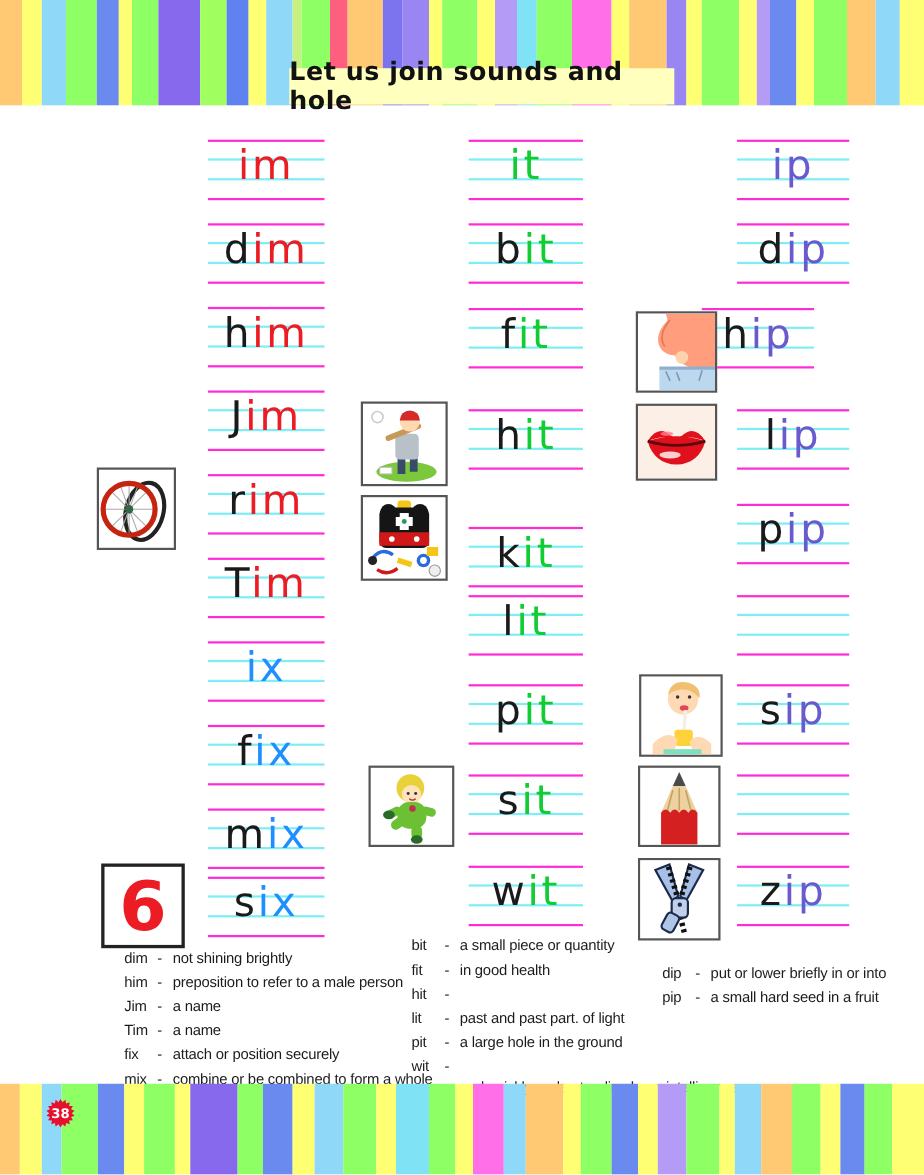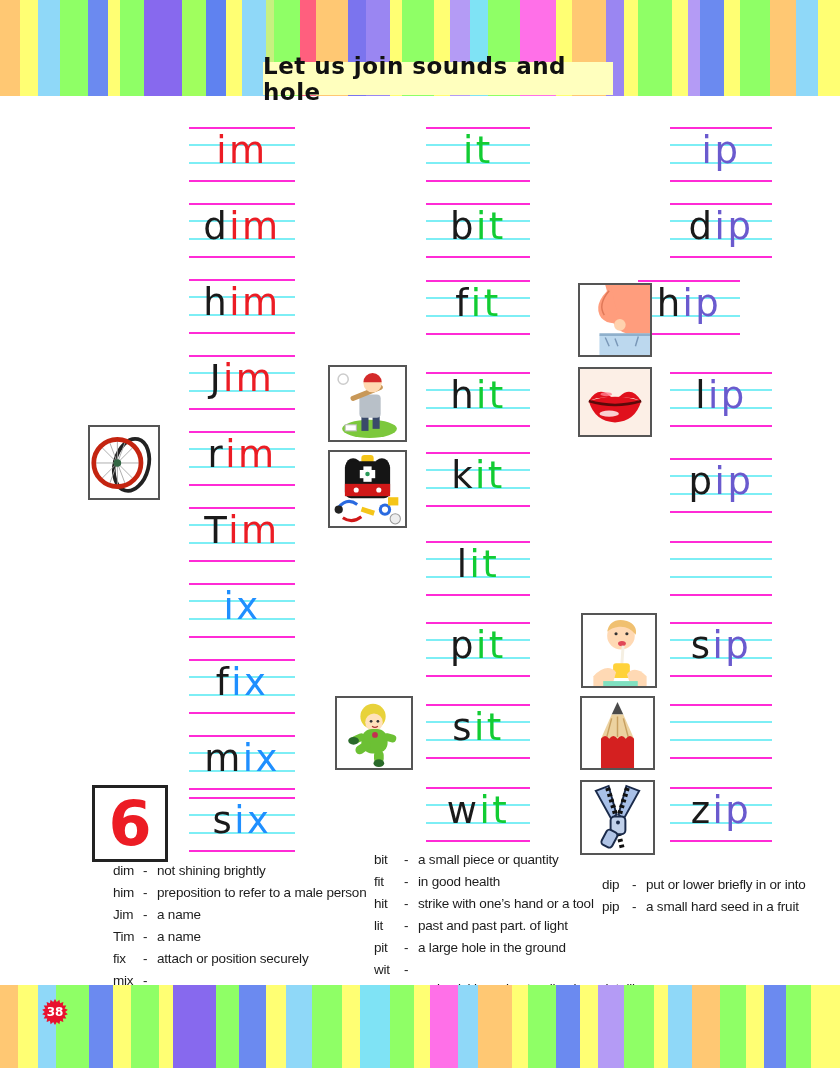--- a/index.html
+++ b/index.html
@@ -174,21 +174,21 @@
         <div class="gl gl-m" style="top: 53px;"></div>
         <div class="wordtext"><span style="color: rgb(26, 26, 26);">f</span><span style="color: rgb(18, 204, 51);">it</span></div>
       </div>
       <div class="block" style="left: 426px; top: 372px; width: 104px;">
         <div class="gl gl-m" style="top: 0px;"></div>
         <div class="gl gl-c" style="top: 17px;"></div>
         <div class="gl gl-c" style="top: 35px;"></div>
         <div class="gl gl-m" style="top: 53px;"></div>
         <div class="wordtext"><span style="color: rgb(26, 26, 26);">h</span><span style="color: rgb(18, 204, 51);">it</span></div>
       </div>
-      <div class="block" style="left: 426px; top: 452px; width: 104px;">
+      <div class="block" style="left: 426px; top: 479px; width: 104px;">
         <div class="gl gl-m" style="top: 0px;"></div>
         <div class="gl gl-c" style="top: 17px;"></div>
         <div class="gl gl-c" style="top: 35px;"></div>
         <div class="gl gl-m" style="top: 53px;"></div>
         <div class="wordtext"><span style="color: rgb(26, 26, 26);">k</span><span style="color: rgb(18, 204, 51);">it</span></div>
       </div>
       <div class="block" style="left: 426px; top: 541px; width: 104px;">
         <div class="gl gl-m" style="top: 0px;"></div>
         <div class="gl gl-c" style="top: 17px;"></div>
         <div class="gl gl-c" style="top: 35px;"></div>
@@ -432,37 +432,37 @@
           <span class="deftext">a name</span>
         </div>
         <div class="defrow">
           <span class="defword">fix</span>
           <span class="defdash">-</span>
           <span class="deftext">attach or position securely</span>
         </div>
         <div class="defrow">
           <span class="defword">mix</span>
           <span class="defdash">-</span>
+          <span class="deftext">combine or be combined to form a whole</span>
         </div>
       </div>
       <div class="defs" style="left: 374px; top: 849px;">
         <div class="defrow">
           <span class="defword">bit</span>
           <span class="defdash">-</span>
           <span class="deftext">a small piece or quantity</span>
         </div>
         <div class="defrow">
           <span class="defword">fit</span>
           <span class="defdash">-</span>
           <span class="deftext">in good health</span>
         </div>
         <div class="defrow">
           <span class="defword">hit</span>
           <span class="defdash">-</span>
-          <span class="deftext">strike with one’s hand or a tool</span>
         </div>
         <div class="defrow">
           <span class="defword">lit</span>
           <span class="defdash">-</span>
           <span class="deftext">past and past part. of light</span>
         </div>
         <div class="defrow">
           <span class="defword">pit</span>
           <span class="defdash">-</span>
           <span class="deftext">a large hole in the ground</span>

